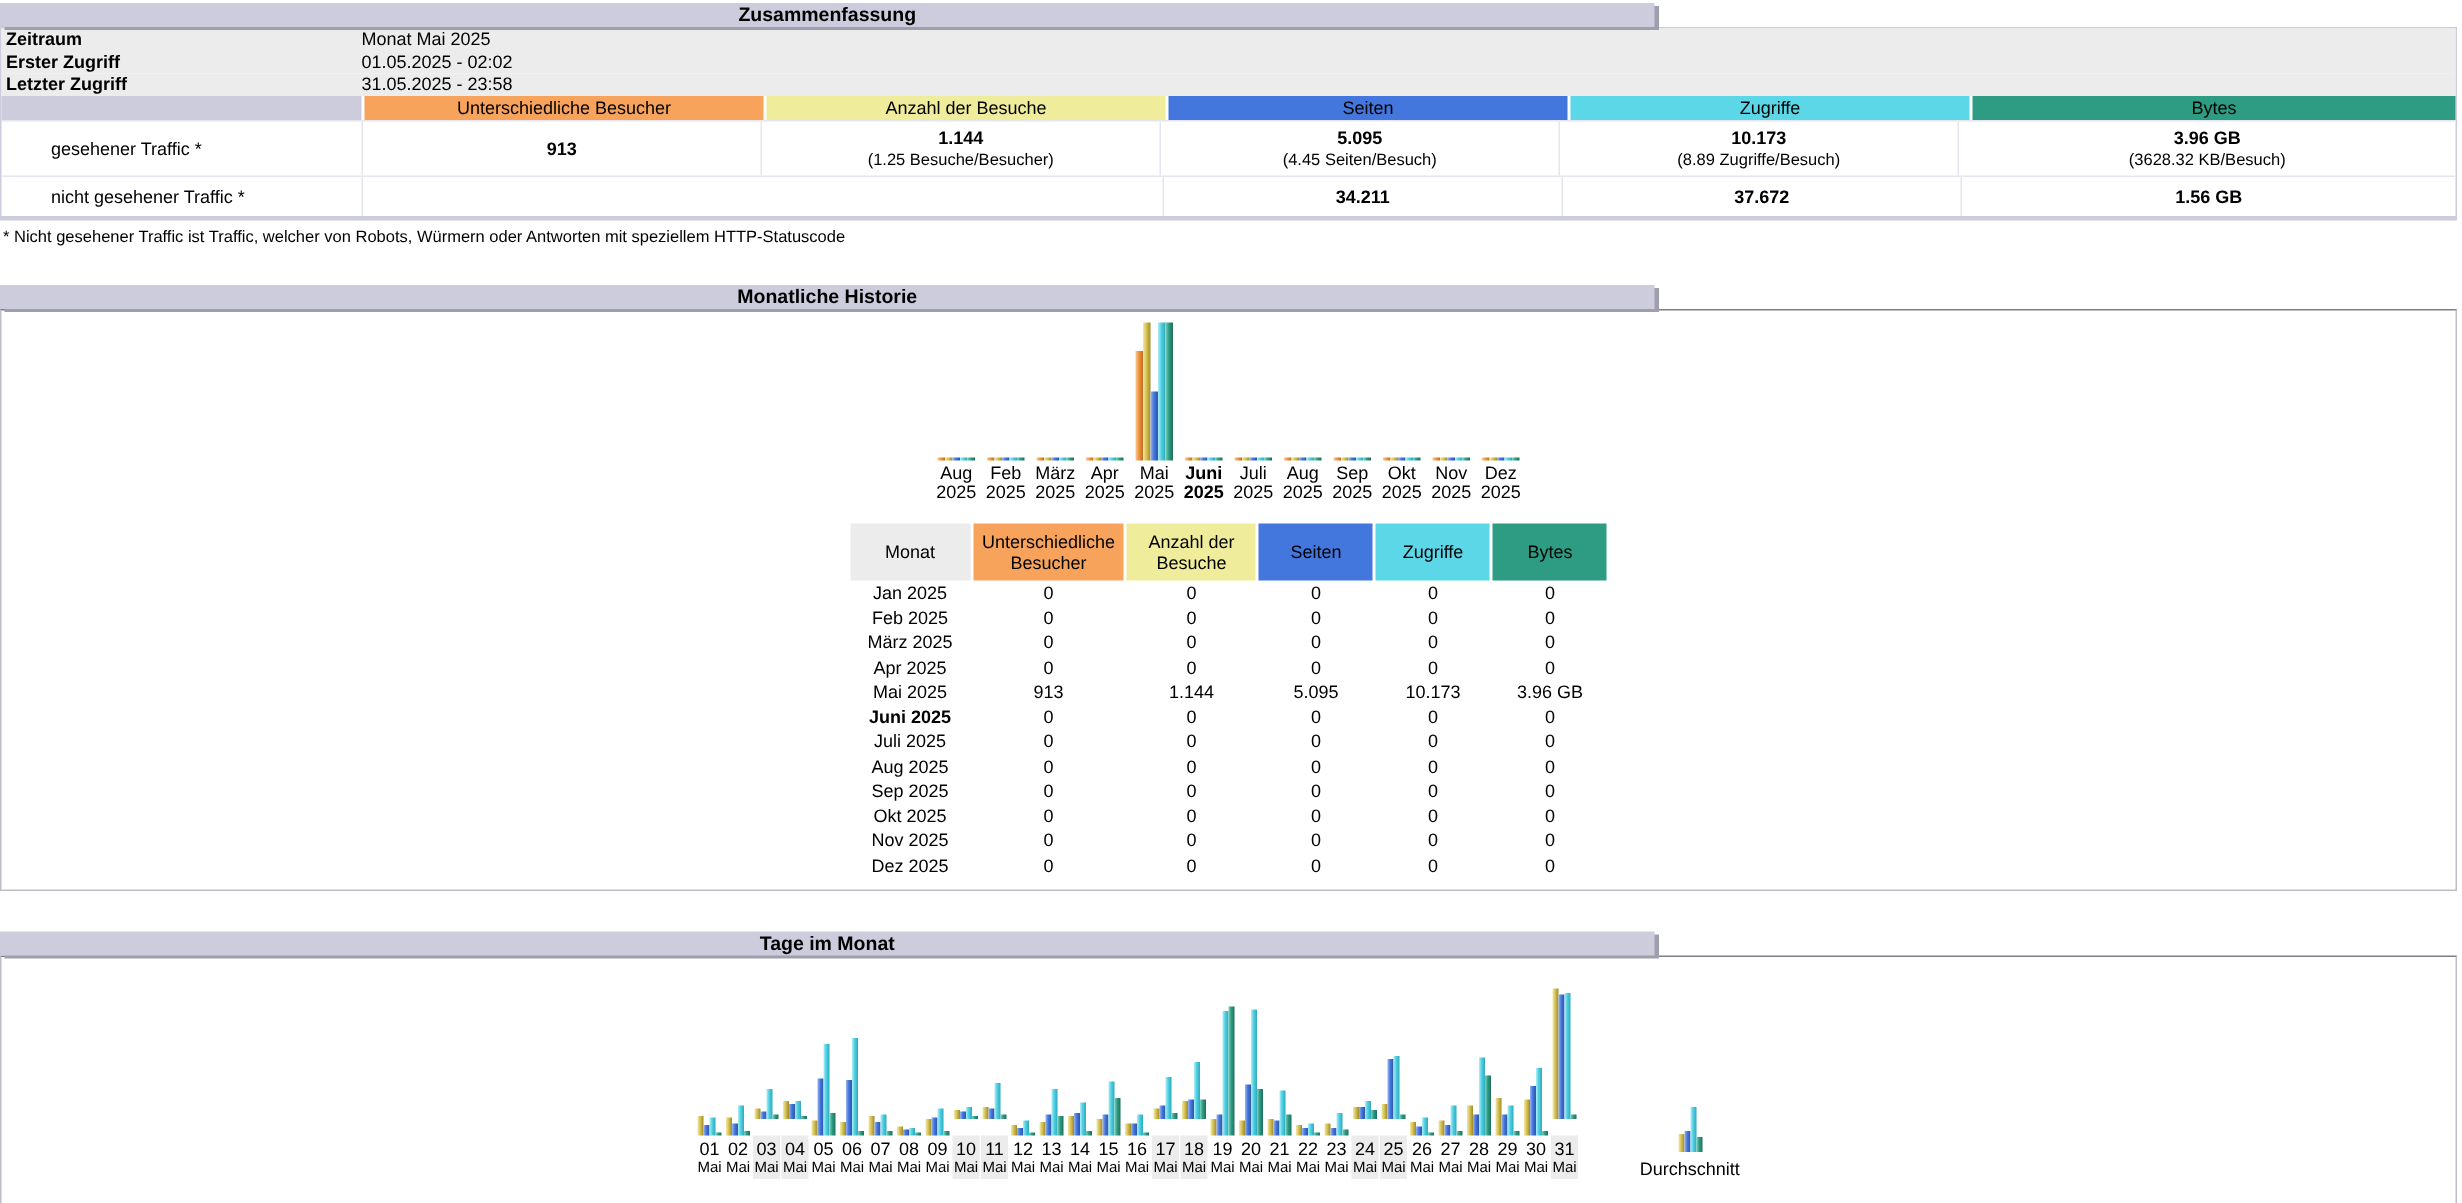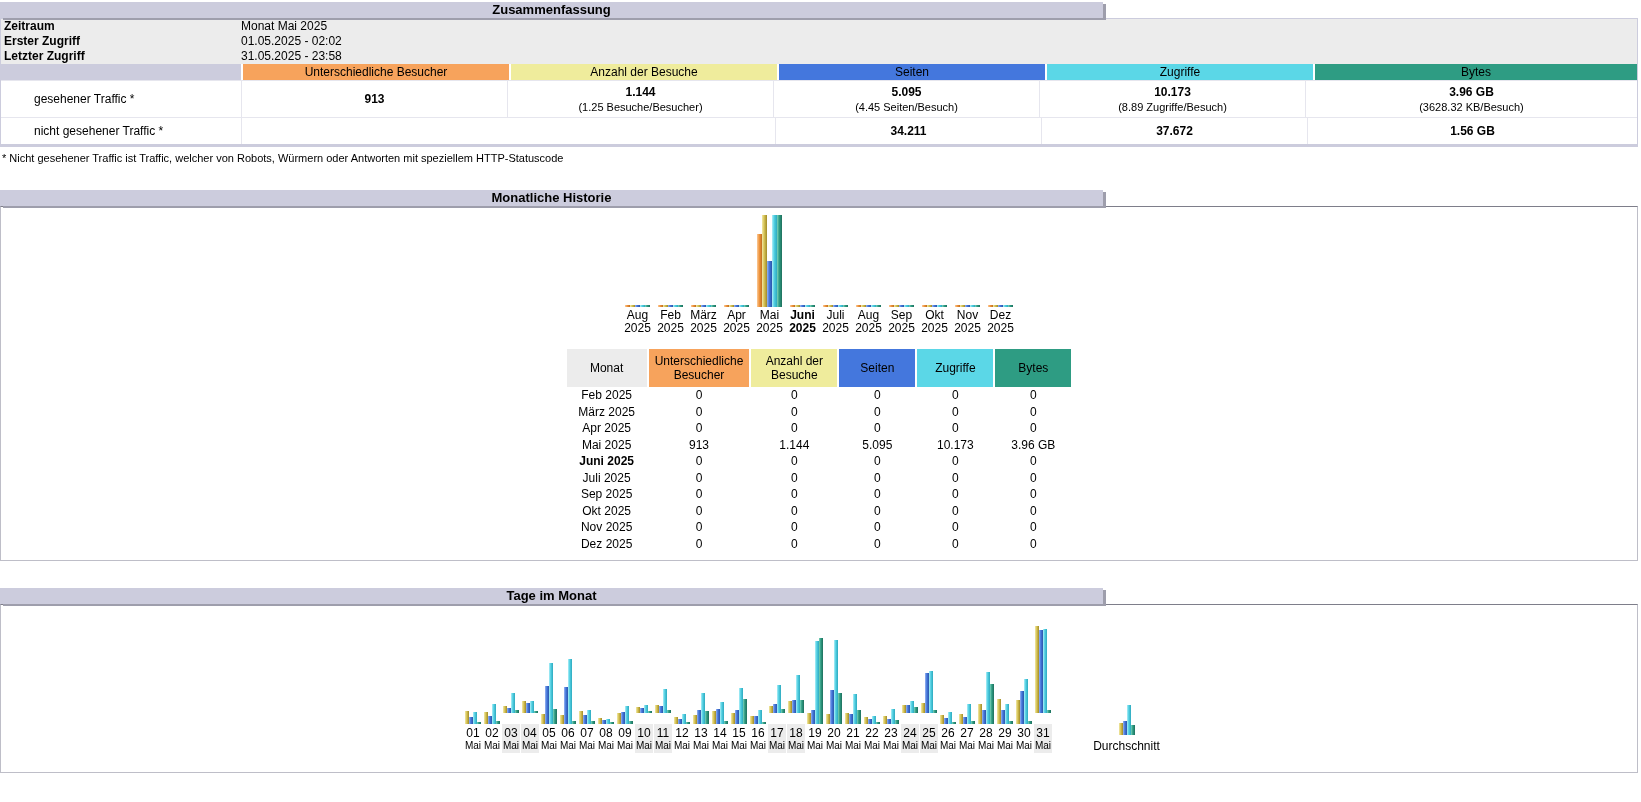--- a/index.html
+++ b/index.html
@@ -283,20 +283,28 @@
               <th class="w1">Monat</th>
               <th class="w2" style="background: rgb(247, 163, 92);">Unterschiedliche Besucher</th>
               <th class="w3" style="background: rgb(239, 236, 156);">Anzahl der Besuche</th>
               <th class="w4" style="background: rgb(68, 119, 221);">Seiten</th>
               <th class="w4" style="background: rgb(91, 215, 231);">Zugriffe</th>
               <th class="w4" style="background: rgb(46, 156, 131);">Bytes</th>
             </tr>
           </thead>
           <tbody>
             <tr>
+              <td>Jan 2025</td>
+              <td>0</td>
+              <td>0</td>
+              <td>0</td>
+              <td>0</td>
+              <td>0</td>
+            </tr>
+            <tr>
               <td>Feb 2025</td>
               <td>0</td>
               <td>0</td>
               <td>0</td>
               <td>0</td>
               <td>0</td>
             </tr>
             <tr>
               <td>März 2025</td>
               <td>0</td>
@@ -331,20 +339,28 @@
             </tr>
             <tr>
               <td>Juli 2025</td>
               <td>0</td>
               <td>0</td>
               <td>0</td>
               <td>0</td>
               <td>0</td>
             </tr>
             <tr>
+              <td>Aug 2025</td>
+              <td>0</td>
+              <td>0</td>
+              <td>0</td>
+              <td>0</td>
+              <td>0</td>
+            </tr>
+            <tr>
               <td>Sep 2025</td>
               <td>0</td>
               <td>0</td>
               <td>0</td>
               <td>0</td>
               <td>0</td>
             </tr>
             <tr>
               <td>Okt 2025</td>
               <td>0</td>

